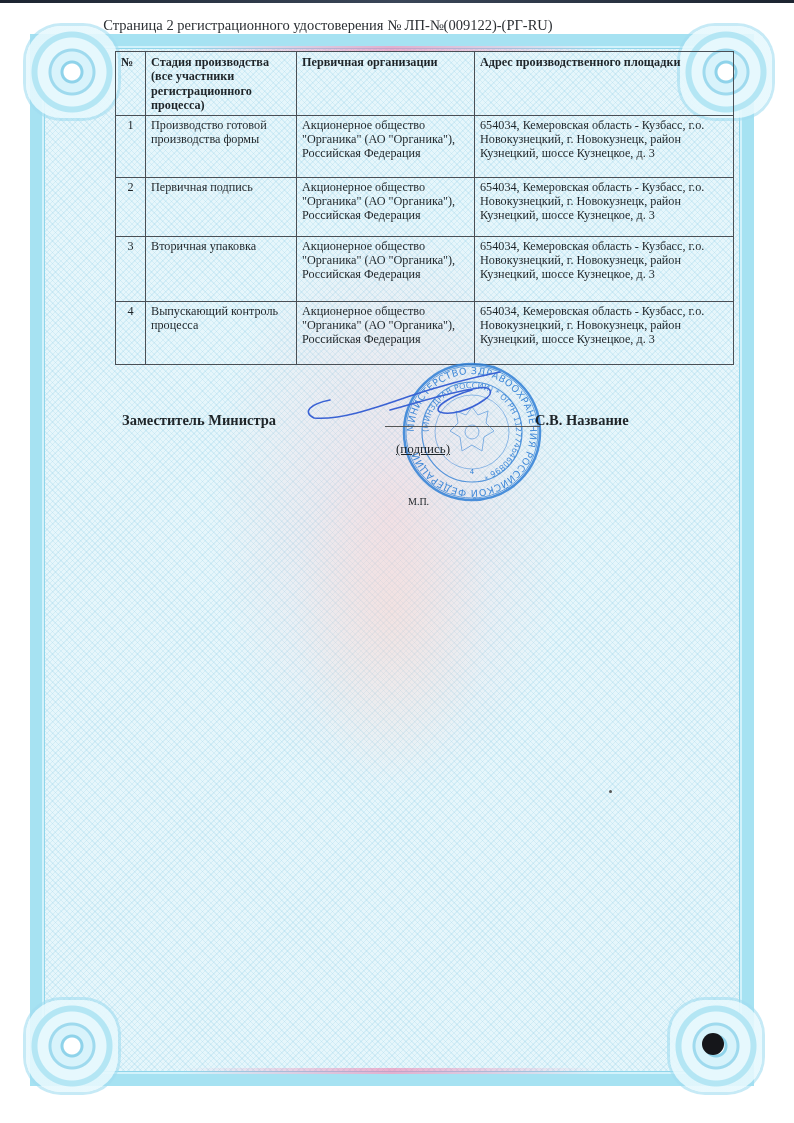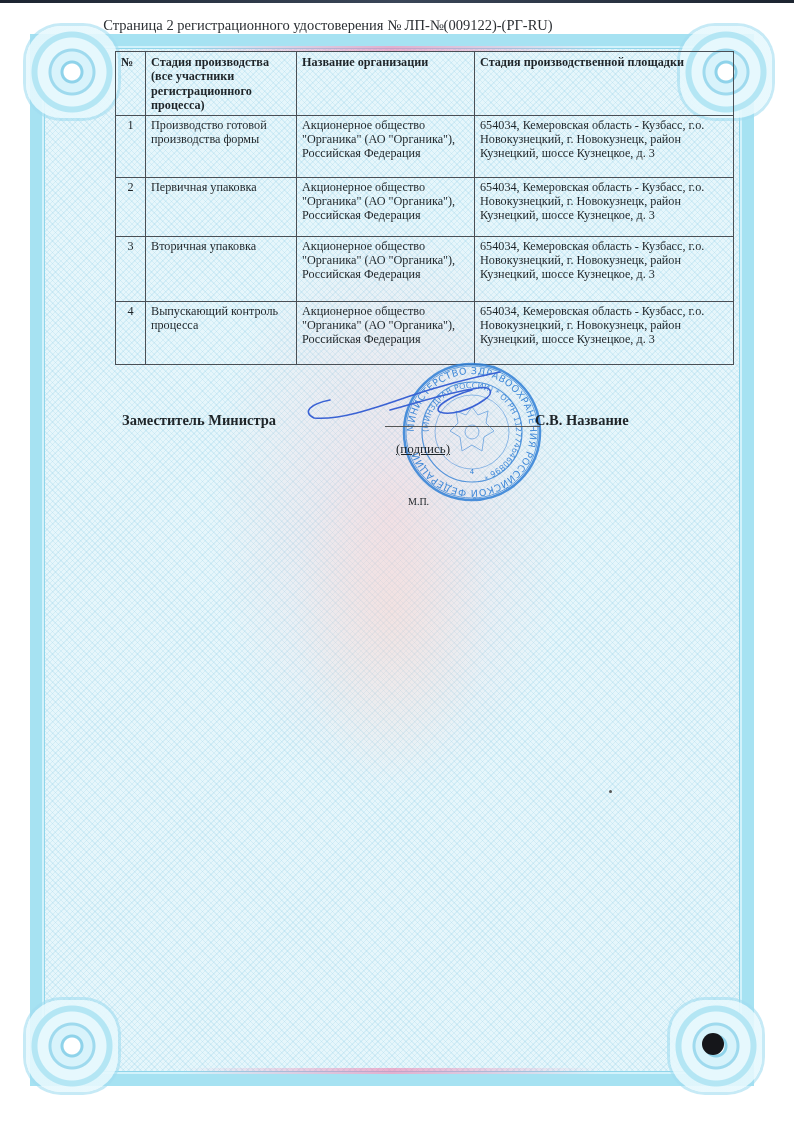--- a/index.html
+++ b/index.html
@@ -100,32 +100,32 @@
   <colgroup>
       <col class="c1">
       <col class="c2">
       <col class="c3">
       <col class="c4">
     </colgroup>
   <tbody>
       <tr class="hdr">
     <th>№</th>
     <th>Стадия производства (все участники регистрационного процесса)</th>
-    <th>Название организации</th>
-    <th>Стадия производственной площадки</th>
+    <th>Первичная организации</th>
+    <th>Адрес производственного площадки</th>
   </tr>
   <tr class="r1">
     <td class="num">1</td>
     <td>Производство готовой производства формы</td>
     <td>Акционерное общество "Органика" (АО "Органика"), Российская Федерация</td>
     <td>654034, Кемеровская область - Кузбасс, г.о. Новокузнецкий, г. Новокузнецк, район Кузнецкий, шоссе Кузнецкое, д. 3</td>
   </tr>
   <tr class="r2">
     <td class="num">2</td>
-    <td>Первичная упаковка</td>
+    <td>Первичная подпись</td>
     <td>Акционерное общество "Органика" (АО "Органика"), Российская Федерация</td>
     <td>654034, Кемеровская область - Кузбасс, г.о. Новокузнецкий, г. Новокузнецк, район Кузнецкий, шоссе Кузнецкое, д. 3</td>
   </tr>
   <tr class="r3">
     <td class="num">3</td>
     <td>Вторичная упаковка</td>
     <td>Акционерное общество "Органика" (АО "Органика"), Российская Федерация</td>
     <td>654034, Кемеровская область - Кузбасс, г.о. Новокузнецкий, г. Новокузнецк, район Кузнецкий, шоссе Кузнецкое, д. 3</td>
   </tr>
   <tr class="r4">

